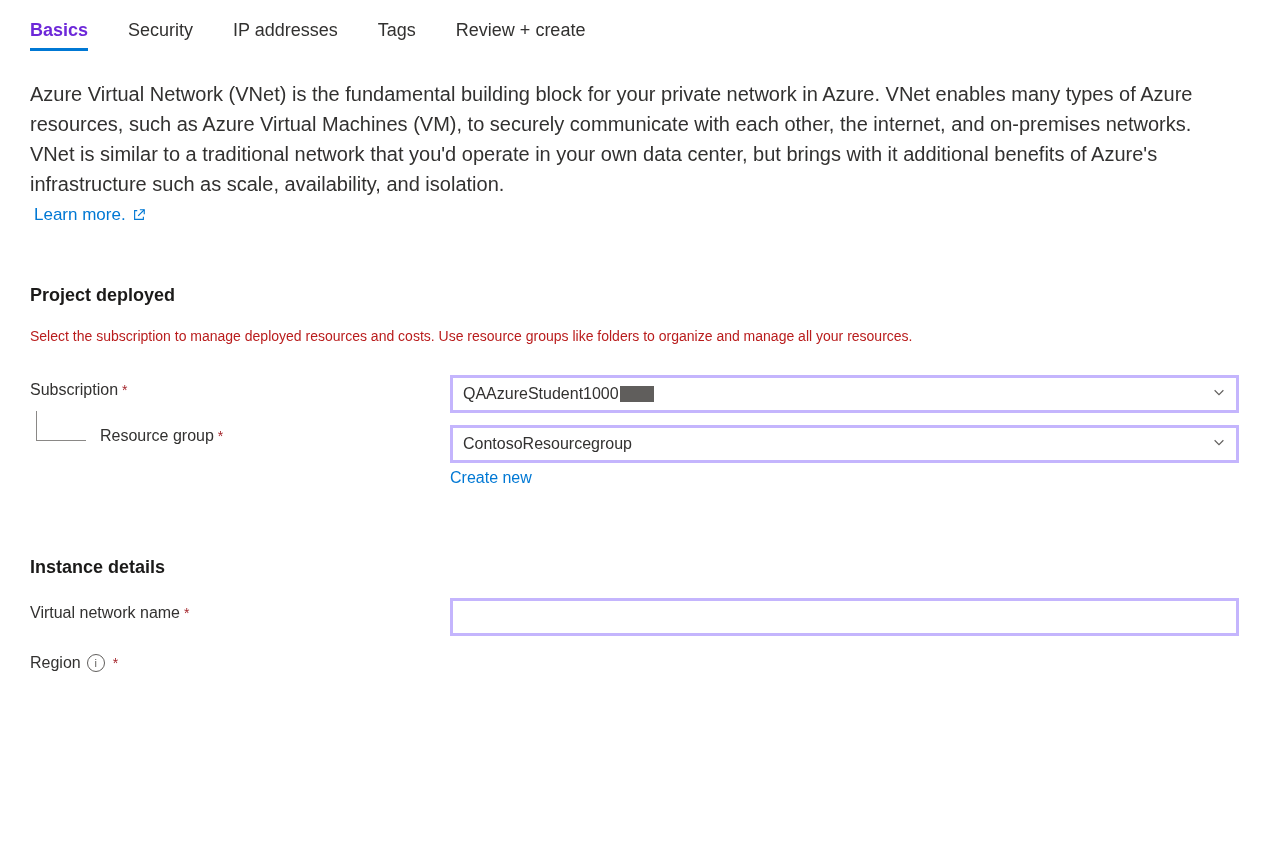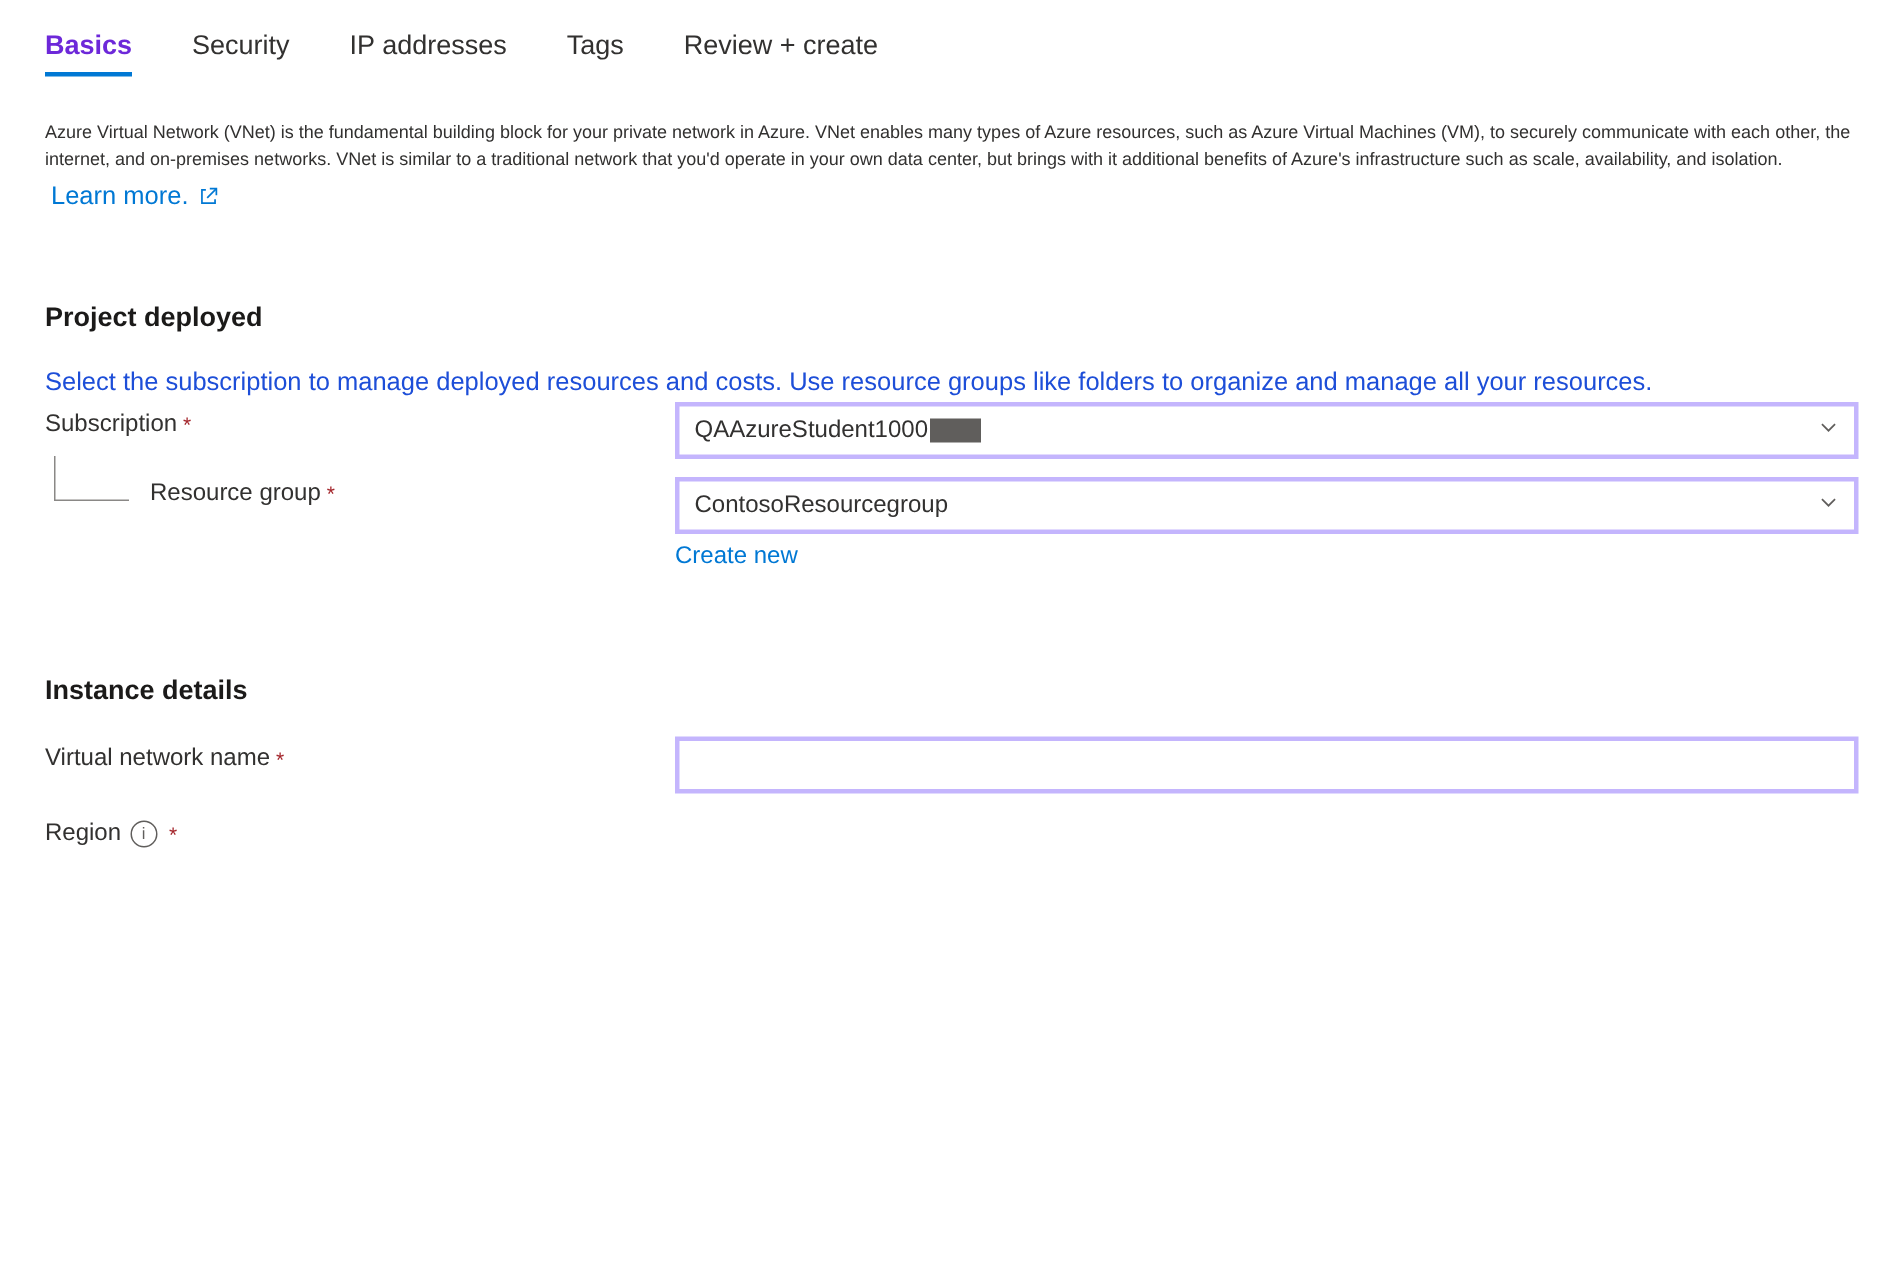--- a/index.html
+++ b/index.html
@@ -38,21 +38,21 @@
     .tab.active::after {
       content: "";
       position: absolute;
       left: 0;
       right: 0;
       bottom: 0;
       height: 3px;
       background: #0078d4;
     }
     .description {
-      font-size: 12px;
+      font-size: 20px;
       line-height: 1.5;
       color: #323130;
       margin-bottom: 6px;
       max-width: 1210px;
     }
     .learn-more {
       display: inline-flex;
       align-items: center;
       color: #0078d4;
       font-size: 17px;
@@ -64,22 +64,23 @@
       margin-left: 6px;
     }
     .section-title {
       font-size: 18px;
       font-weight: 600;
       color: #1b1a19;
       margin-top: 60px;
       margin-bottom: 20px;
     }
     .section-desc {
-      font-size: 17px;
-      color: #1d4ed8;
+      font-size: 14px;
+      color: #b91c1c;
+      margin-bottom: 28px;
       line-height: 1.5;
       max-width: 1210px;
     }
     .form-row {
       display: flex;
       align-items: flex-start;
       margin-bottom: 12px;
     }
     .form-label-wrap {
       width: 420px;

